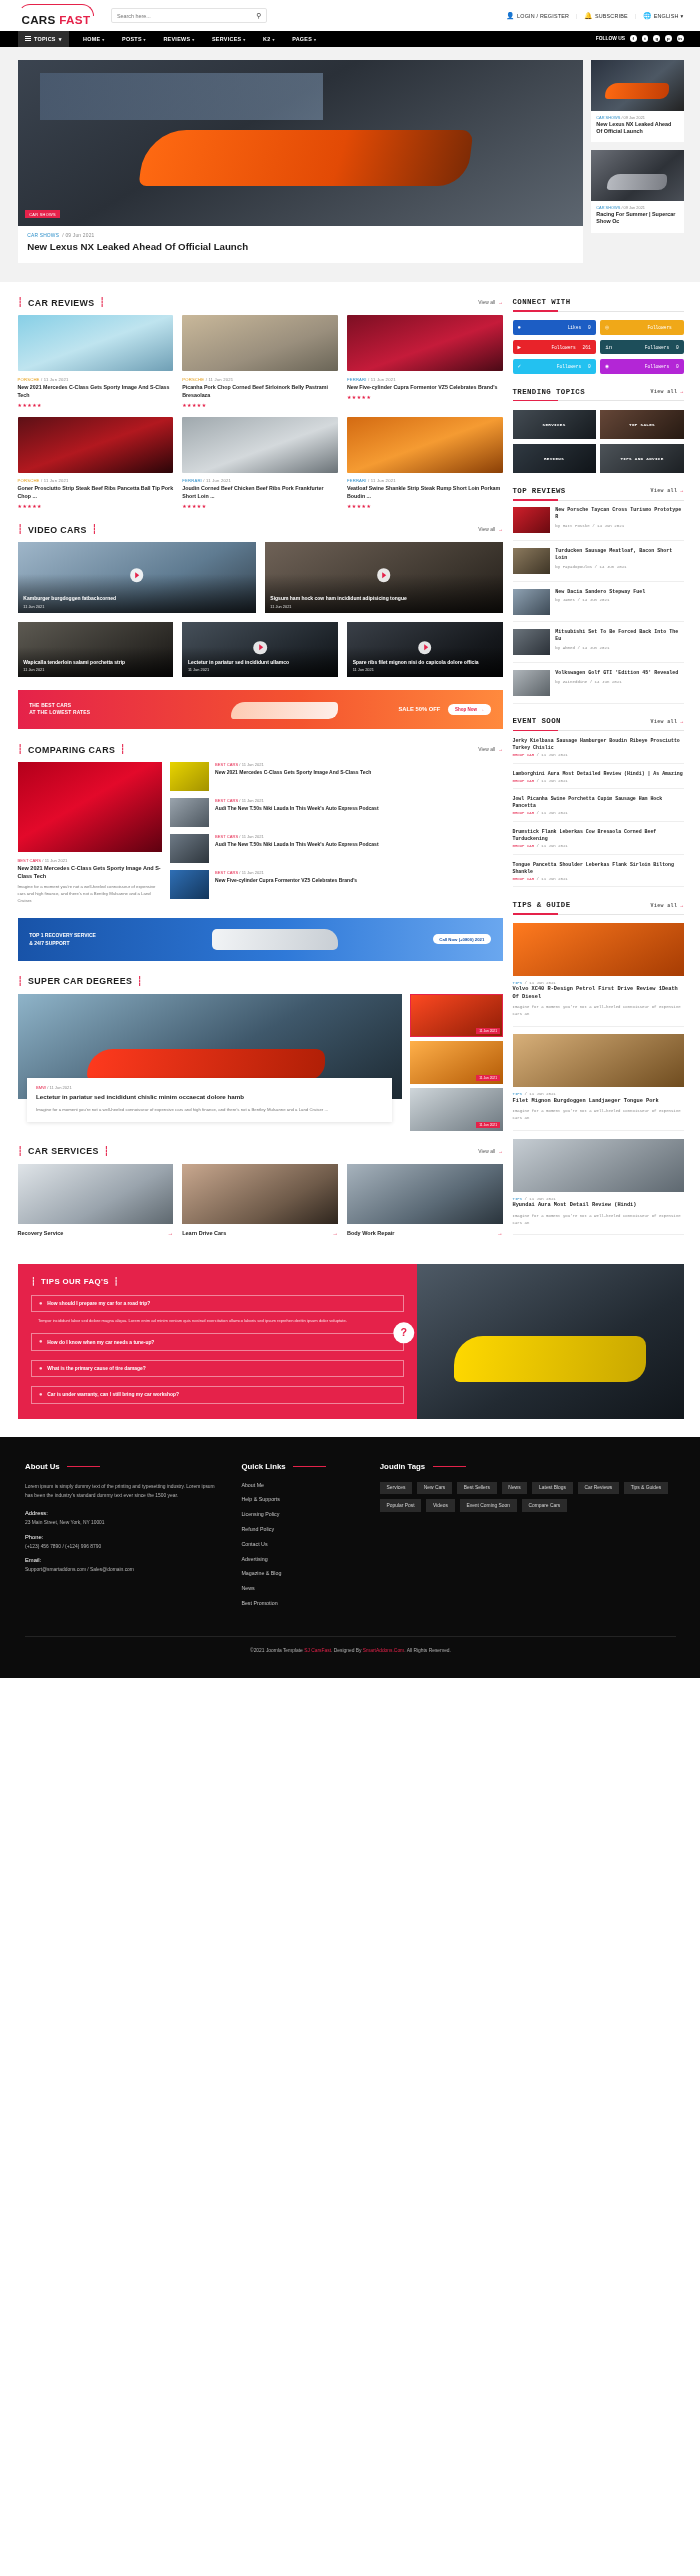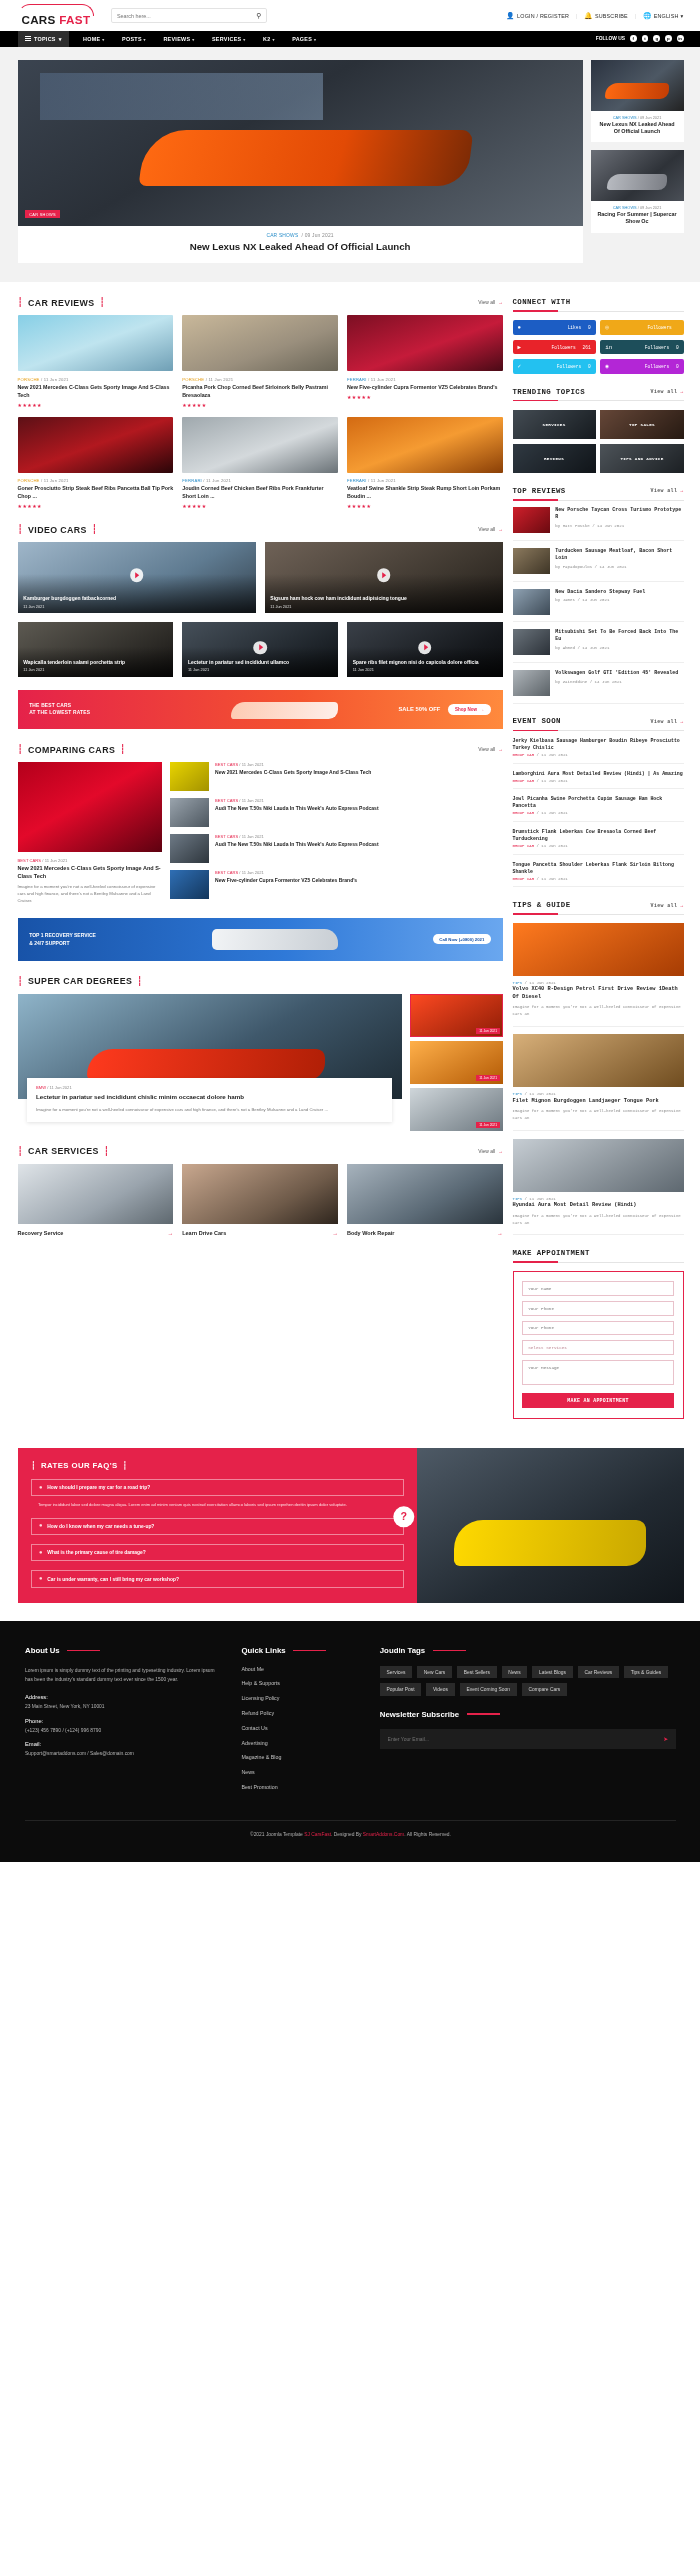--- a/index.html
+++ b/index.html
@@ -34,21 +34,21 @@
   .burger { display:inline-block; width:5.8px; }
   .burger i { display:block; height:1px; background:#fff; margin:1px 0; }
   .nav ul { list-style:none; display:flex; gap:17.5px; }
   .nav ul li { color:#fff; font-size:5.4px; font-weight:bold; letter-spacing:0.3px; }
   .nav ul li .car { font-size:3.9px; opacity:.8; }
   .follow { margin-left:auto; display:flex; align-items:center; gap:4.9px; color:#fff; font-size:4.9px; font-weight:bold;}
   .follow .s { width:6.8px; height:6.8px; border-radius:50%; background:#fff; color:#000;
      display:flex; align-items:center; justify-content:center; font-size:4.4px; }
 
   
-  .hero { background:#f2f2f2; padding:13.6px 17.5px 19.5px; display:flex; gap:7.8px;text-align:center; }
+  .hero { background:#f2f2f2; padding:13.6px 17.5px 19.5px; display:flex; gap:7.8px; }
   .hero-main { flex:1; background:#fff; }
   .hero-main .img { height:166px; background:linear-gradient(150deg,#3b4450 0%,#2a3038 40%,#5d6670 100%); position:relative; overflow:hidden;}
   .hero-main .img:after{content:""; position:absolute; left:22%; top:42%; width:58%; height:34%;
      background:linear-gradient(100deg,#ff6a12,#e24a05 60%,#7b2a05); border-radius:41px 11.7px 29px 7.8px; transform:skewX(-7deg);}
   .hero-main .img:before{content:""; position:absolute; left:4%; top:8%; width:50%; height:28%;
      background:linear-gradient(120deg,#566c88,#7d95b0); opacity:.55;}
   .hero-meta { padding:6.8px 9.7px 2.9px; font-size:4.9px; color:#2a8ec9; letter-spacing:0.2px;}
   .hero-meta .dt { color:#8a8a8a; }
   .hero-title { padding:0 9.7px 10.7px; font-size:9.7px; font-weight:bold; color:#1d1d1d; }
   .hero-badge{ position:absolute; left:7.8px; bottom:7.8px; background:#e5224a; color:#fff;
@@ -781,41 +781,28 @@
             <div class="x">Imagine for a moment you're not a well-heeled connoisseur of expensive cars an</div>
           </div>
       <div class="tip">
             <div class="img p3"></div>
             <div class="m"><span>TIPS</span><span class="dt">&nbsp;/&nbsp;<span>11 Jun 2021</span></span></div>
             <div class="t">Hyundai Aura Most Detail Review (Hindi)</div>
             <div class="x">Imagine for a moment you're not a well-heeled connoisseur of expensive cars an</div>
           </div>
     </div>
 
-    <div class="sw">
-      <div class="sw-h">
-            <span>MAKE APPOINTMENT</span>
-          </div>
-      <div class="appt">
-        <input placeholder="Your name" style="">
-        <input placeholder="Your Phone" style="">
-        <input placeholder="Your Phone" style="">
-        <select><option>Select Services</option></select>
-        <textarea placeholder="Your Message" style=""></textarea>
-        <div class="sbtn">MAKE AN APPOINTMENT</div>
-      </div>
-    </div>
   </div>
 </div>
 
 <div class="faq">
   <div class="l">
     <div class="h">
           <span class="tk">┆</span>
-          <span>RATES OUR FAQ'S</span>
+          <span>TIPS OUR FAQ'S</span>
           <span class="tk">┆</span>
         </div>
     <div class="q">
           <span class="d">●</span>
           <span>How should I prepare my car for a road trip?</span>
         </div>
     <div class="a">Tempor incididunt labor sed dolore magna aliqua. Lorem enim ad minim veniam quis nostrud exercitation ullamco laboris sed ipsum reprehen deritin ipsum dolor voluptate.</div>
     <div class="q">
           <span class="d">●</span>
           <span>How do I know when my car needs a tune-up?</span>
@@ -872,28 +859,19 @@
         <span class="tag">Best Sellers</span>
         <span class="tag">News</span>
         <span class="tag">Latest Blogs</span>
         <span class="tag">Car Reviews</span>
         <span class="tag">Tips &amp; Guides</span>
         <span class="tag">Popular Post</span>
         <span class="tag">Videos</span>
         <span class="tag">Event Coming Soon</span>
         <span class="tag">Compare Cars</span>
       </div>
-      <div class="nl">
-        <div class="fh">
-            <span>Newsletter Subscribe</span>
-          </div>
-        <div class="nlbox">
-          <input placeholder="Enter Your Email..." style="">
-          <span class="send">➤</span>
-        </div>
-      </div>
     </div>
   </div>
   <div class="fbot">
     <span>©2021 Joomla Template </span><a>SJ CarsFast</a><span>. Designed By </span><a>SmartAddons.Com</a><span>. All Rights Reserved.</span>
   </div>
 </footer>
 
 
 </body></html>

